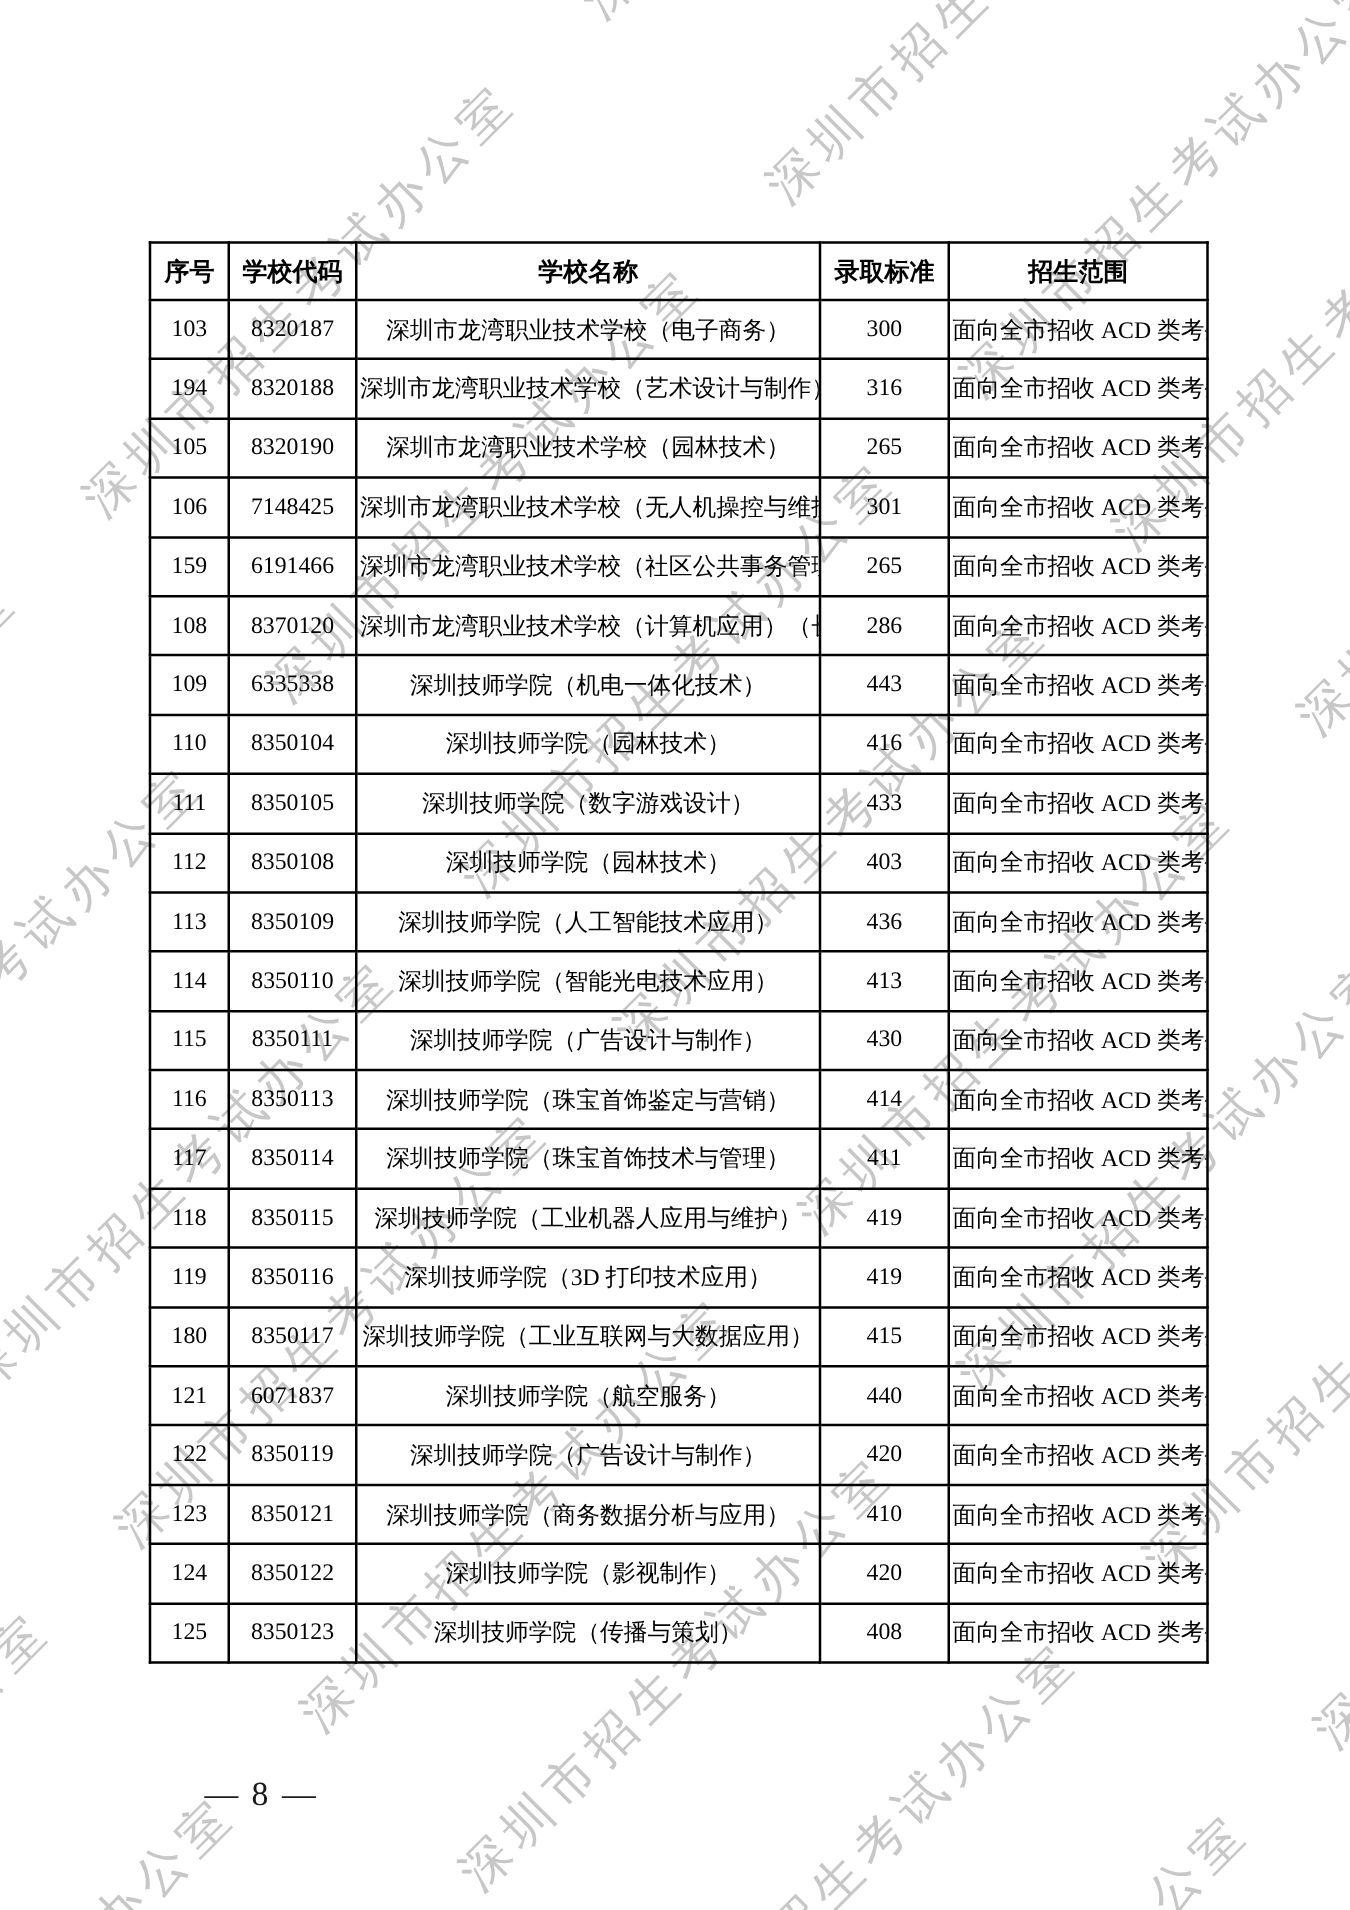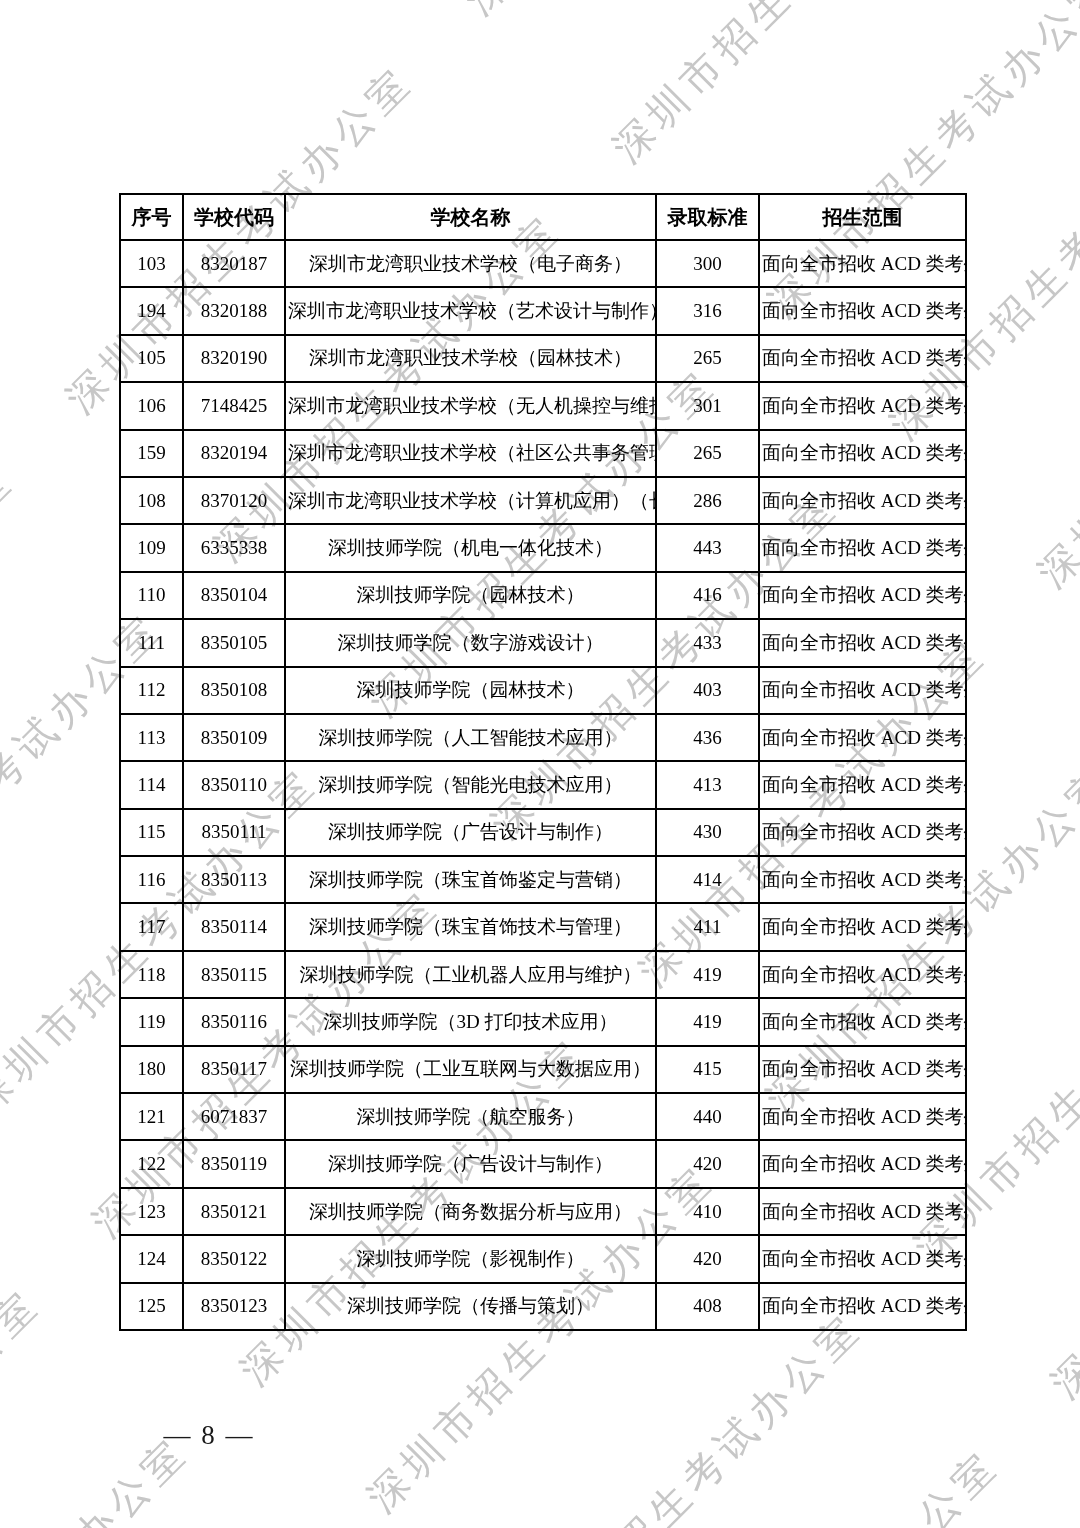--- a/index.html
+++ b/index.html
@@ -133,21 +133,21 @@
         </tr>
         <tr>
           <td class="cell-no">106</td>
           <td class="cell-code">7148425</td>
           <td class="cell-name">深圳市龙湾职业技术学校（无人机操控与维护）</td>
           <td class="cell-score">301</td>
           <td class="cell-scope">面向全市招收 ACD 类考生</td>
         </tr>
         <tr>
           <td class="cell-no">159</td>
-          <td class="cell-code">8320194</td>
+          <td class="cell-code">6191466</td>
           <td class="cell-name">深圳市龙湾职业技术学校（社区公共事务管理）</td>
           <td class="cell-score">265</td>
           <td class="cell-scope">面向全市招收 ACD 类考生</td>
         </tr>
         <tr>
           <td class="cell-no">108</td>
           <td class="cell-code">8370120</td>
           <td class="cell-name">深圳市龙湾职业技术学校（计算机应用）（长学制）</td>
           <td class="cell-score">286</td>
           <td class="cell-scope">面向全市招收 ACD 类考生</td>

